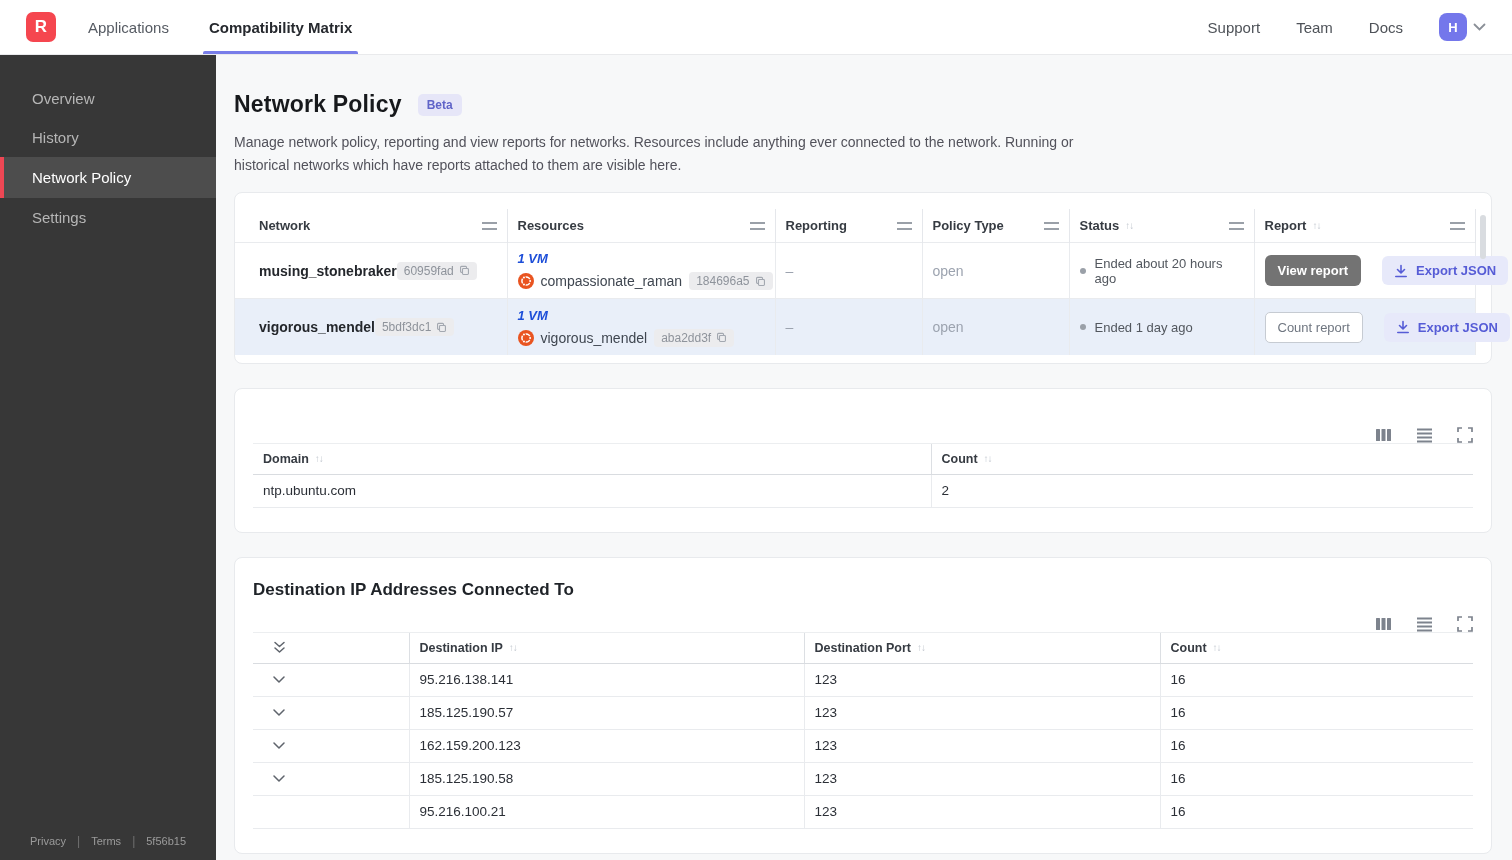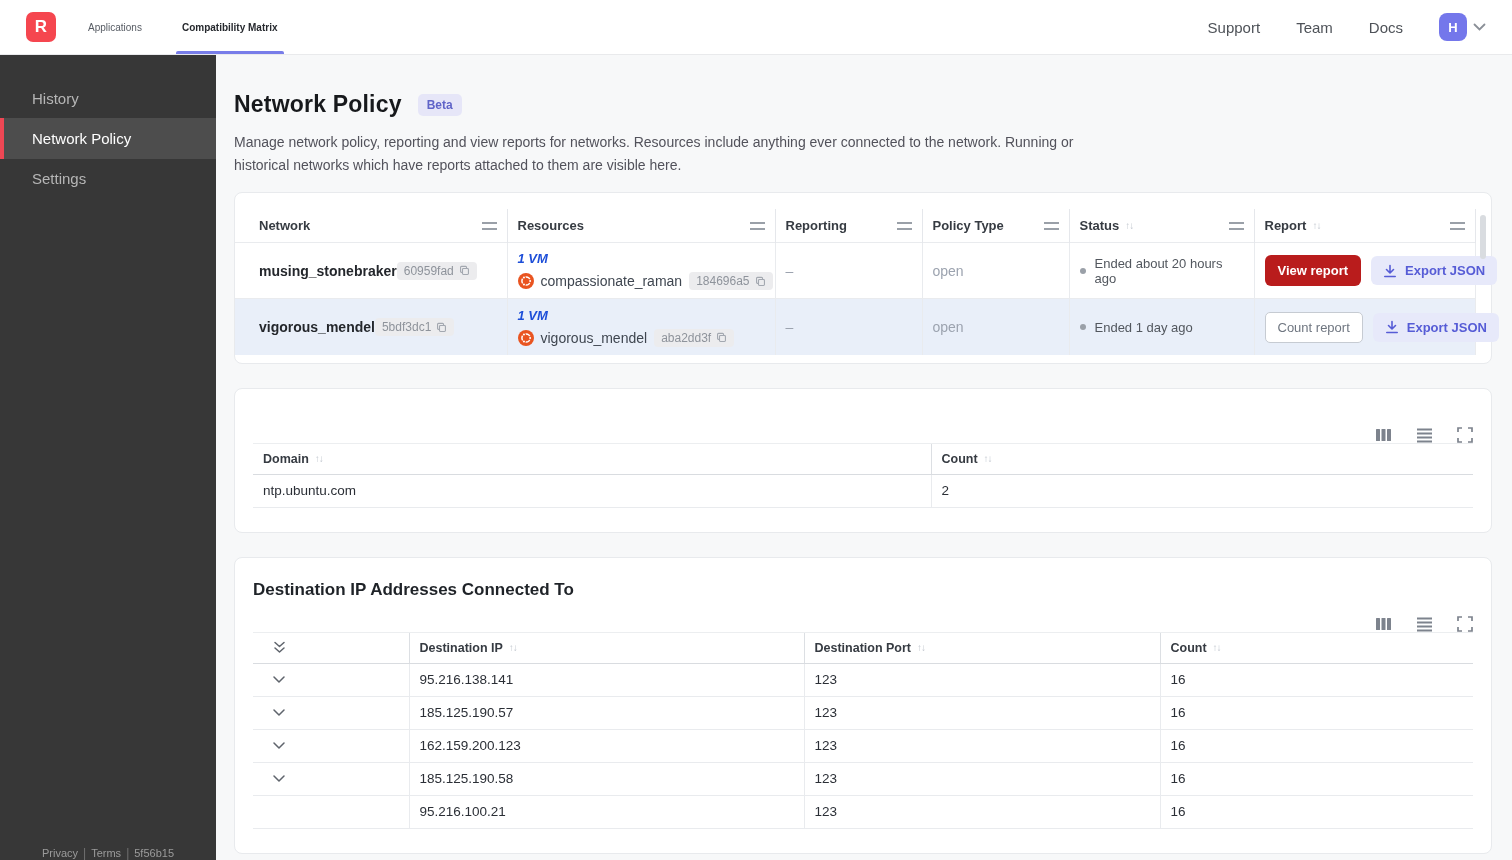--- a/index.html
+++ b/index.html
@@ -6,38 +6,38 @@
   html,body { width:1512px; height:860px; overflow:hidden; }
   body { font-family:"Liberation Sans", sans-serif; background:#f7f8f9; color:#1f2937; }
 
   
   .topnav { position:fixed; top:0; left:0; width:1512px; height:55px; background:#fff;
             border-bottom:1px solid #e9eaec; display:flex; align-items:center; z-index:30; }
   .logo { width:30px; height:30px; border-radius:7px; background:#f5464f; color:#fff;
           font-weight:bold; font-size:17px; display:flex; align-items:center; justify-content:center;
           margin:0 32px 0 26px; }
   .topnav-tabs { display:flex; align-items:stretch; height:100%; gap:40px; }
-  .topnav-tab { display:flex; align-items:center; font-size:10px; color:#565b63; cursor:pointer; position:relative; }
+  .topnav-tab { display:flex; align-items:center; font-size:15px; color:#565b63; cursor:pointer; position:relative; }
   .topnav-tab.active { color:#26292e; font-weight:bold; }
   .topnav-tab.active::after { content:""; position:absolute; left:-6px; right:-6px; bottom:0;
           height:3px; background:#787de9; border-radius:2px 2px 0 0; }
   .topnav-right { margin-left:auto; display:flex; align-items:center; gap:36px; padding-right:26px;text-align:right; }
   .topnav-link { font-size:15px; color:#4e5258; cursor:pointer; }
   .avatar-group { display:flex; align-items:center; gap:6px; cursor:pointer; }
   .avatar { width:28px; height:28px; border-radius:8px; background:#7477eb; color:#fff;
             font-size:13px; font-weight:bold; display:flex; align-items:center; justify-content:center; }
 
   
   .sidebar { position:fixed; top:55px; left:0; bottom:0; width:216px; background:#373737; z-index:20; }
   .sidebar-nav { padding-top:24px; display:flex; flex-direction:column; }
   .side-item { padding:11px 10px 11px 28px; font-size:15px; color:#b6b6b6; cursor:pointer;
                border-left:4px solid transparent; }
   .side-item.active { background:#4d4d4d; color:#fff; border-left:4px solid #ee4754; padding-top:12px; padding-bottom:12px; }
-  .side-footer { position:absolute; bottom:0; left:0; right:0; display:flex; justify-content:center;
-                 align-items:center; gap:5px; font-size:11px; color:#9b9b9b; }
+  .side-footer { position:absolute; bottom:12px; left:0; right:0; display:flex; justify-content:center;
+                 align-items:center; gap:11px; font-size:11px; color:#9b9b9b; }
   .side-footer .sep { color:#707070; font-size:12px; }
   .side-footer span { cursor:pointer; }
   .side-footer .build { cursor:default; }
 
   
   .main { position:absolute; top:55px; left:216px; width:1296px; height:805px; padding:0 20px 0 18px; }
   .page-head { margin-top:36px; display:flex; align-items:center; gap:16px; }
   .page-title { font-size:23px; font-weight:bold; color:#17191c; letter-spacing:.2px; }
   .beta-badge { background:#e6e6f8; color:#6064c8; font-size:12px; font-weight:bold;
                 padding:4px 9px; border-radius:5px; }
@@ -69,27 +69,27 @@
   .hash-badge { display:inline-flex; align-items:center; gap:5px; background:#ececee; color:#8e939b;
                 font-size:12px; padding:2px 7px; border-radius:4px; cursor:pointer; white-space:nowrap; }
   .vm-count { font-size:13px; font-weight:bold; color:#1d4ed8; margin-bottom:6px;font-style:italic; }
   .resource-line { display:flex; align-items:center; gap:7px; }
   .resource-name { font-size:14px; color:#3f4650; }
   .muted { color:#9ca3af; font-size:14px; }
   .status-wrap { display:flex; align-items:center; gap:9px; }
   .status-dot { width:6px; height:6px; border-radius:50%; background:#9aa0a8; flex:none; }
   .status-text { font-size:13px; color:#52575e; }
   .report-wrap { display:flex; align-items:center; gap:10px; }
-  .btn-primary { background:#b91c1c; color:#fff; border:none; font-size:13px; font-weight:bold;
+  .btn-primary { background:#737373; color:#fff; border:none; font-size:13px; font-weight:bold;
                  padding:8px 13px; border-radius:6px; cursor:pointer; font-family:inherit; white-space:nowrap; }
   .btn-outline { background:#fff; color:#6f7680; border:1px solid #c6cbd2; font-size:13px;
                  padding:7px 12px; border-radius:5px; cursor:pointer; font-family:inherit; white-space:nowrap; }
   .btn-export { display:inline-flex; align-items:center; gap:8px; background:#e7e9fa; color:#565cd6;
                 border:none; font-size:13px; font-weight:bold; padding:7px 12px; border-radius:6px;
-                cursor:pointer; font-family:inherit; white-space:nowrap; }
+                cursor:pointer; font-family:inherit; white-space:nowrap;margin-left:11px; }
 
   
   .report-card { margin-top:24px; padding:22px 18px 24px 18px; }
   .card-toolbar { margin-top:16px; display:flex; justify-content:flex-end; align-items:center; gap:24px; }
   .tool-icon { cursor:pointer; display:inline-flex; }
   .rt { width:100%; border-collapse:collapse; table-layout:fixed; margin-top:0; }
   .rt th { font-size:12.5px; font-weight:bold; color:#363b42; text-align:left; padding:8px 10px;
            border-top:1px solid #eceef0; border-bottom:1px solid #d9dce0; }
   .rt th + th, .rt td + td { border-left:1px solid #dcdfe3; }
   .rt td + td { border-left-color:#e9ebee; }
@@ -117,20 +117,21 @@
         <svg width="13" height="8" viewBox="0 0 13 8" fill="none" stroke="#8a8f97" stroke-width="1.8" stroke-linecap="round">
             <path d="M1.5 1.5l5 5 5-5"></path>
           </svg>
       </span>
     </div>
   </div>
 </header>
 
 <aside class="sidebar">
   <nav class="sidebar-nav">
+    <div class="side-item">Overview</div>
     <div class="side-item">History</div>
     <div class="side-item active">Network Policy</div>
     <div class="side-item">Settings</div>
   </nav>
   <div class="side-footer">
     <span>Privacy</span>
     <span class="sep">|</span>
     <span>Terms</span>
     <span class="sep">|</span>
     <span class="build">5f56b15</span>

